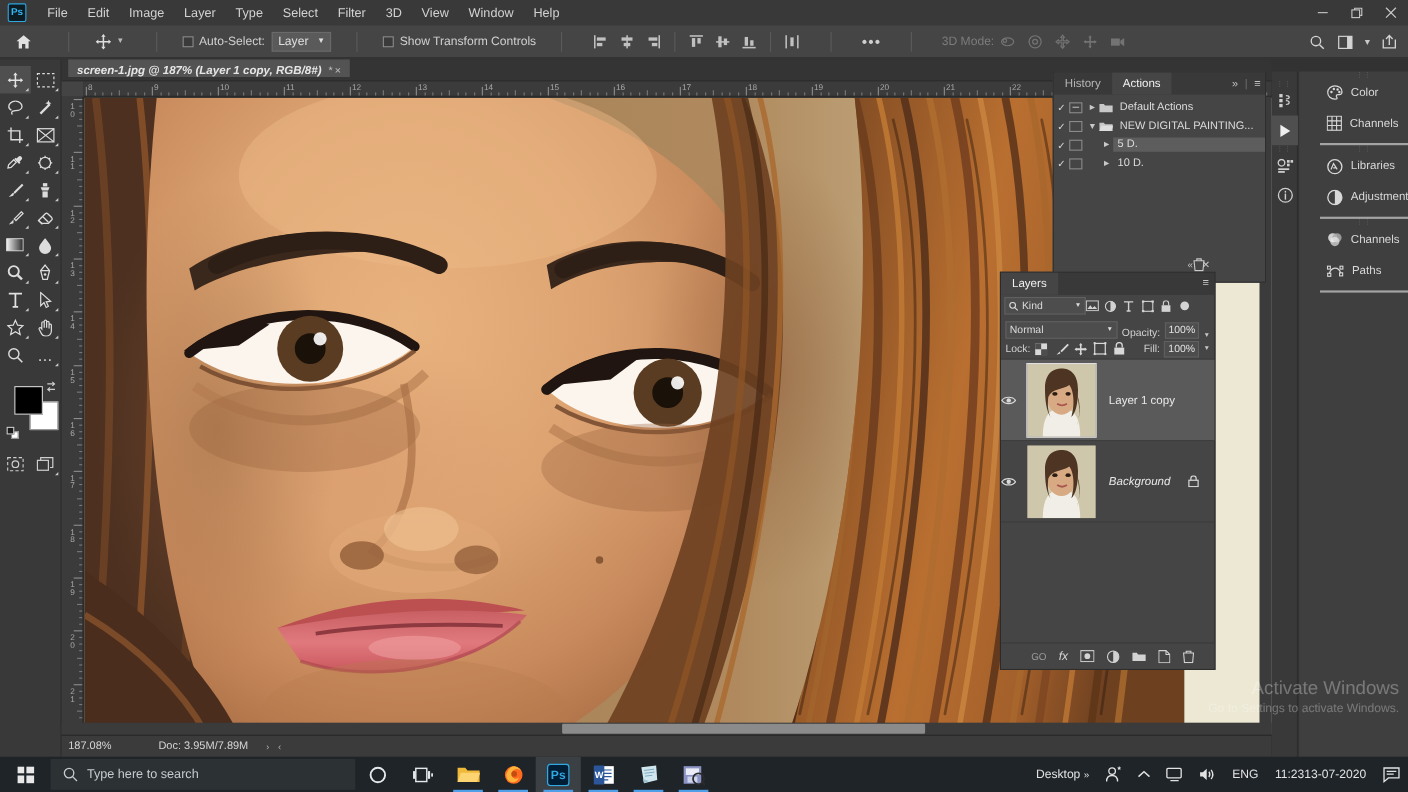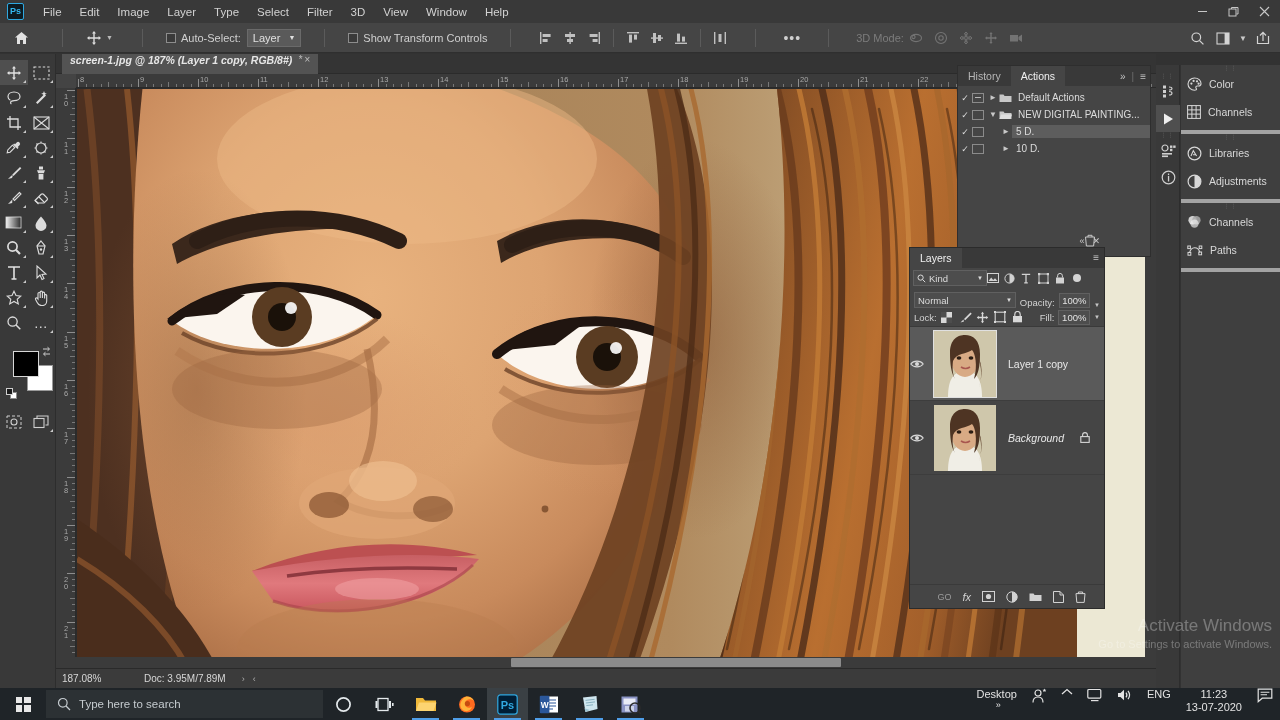--- a/index.html
+++ b/index.html
@@ -53,22 +53,22 @@
   .dim{ color:#7c7c7c; }
   .optbar-right{ position:absolute; right:4px; top:0; height:30px; display:flex; align-items:center;}
   .obtn{ width:26px;height:26px;display:flex;align-items:center;justify-content:center;color:#d0d0d0;}
 
   
   .tabstrip{
     position:absolute; left:56px; top:54px; width:1100px; height:20px;
     background:#343434; border-bottom:1px solid #2b2b2b;
   }
   .doctab{
-    position:absolute; left:6px; top:0; height:32px; background:#535353;
-    display:flex;align-items:flex-start; padding:0 8px; color:#e6e6e6; font-size:10.5px;
+    position:absolute; left:6px; top:0; height:16px; background:#535353;
+    display:flex;align-items:flex-end; padding:0 8px; color:#e6e6e6; font-size:10.5px;
     font-weight:bold; white-space:nowrap;font-style:italic;
   }
   .doctab .x{ margin-left:6px; color:#bdbdbd; font-weight:normal; font-size:10px;}
 
   
   .toolbar{
     position:absolute; left:0; top:54px; width:56px; height:634px;
     background:#393939; border-right:1px solid #2d2d2d;
     padding-top:6px;
   }
@@ -184,21 +184,21 @@
   .dock-icons{
     position:absolute; left:1156px; top:65px; width:24px; height:623px; background:#393939;
     border-right:1px solid #2d2d2d; padding-top:8px;
   }
   .dock-ic{ width:24px;height:27px;display:flex;align-items:center;justify-content:center;color:#cfcfcf;}
   .dock-ic.active{ background:#4f4f4f; }
   .dock-grip{ height:5px; display:flex;align-items:center;justify-content:center; color:#6d6d6d; font-size:6px; letter-spacing:1px;}
   .dock-panel{
     position:absolute; left:1181px; top:65px; width:99px; height:623px; background:#3f3f3f;
   }
-  .dockgroup{ border-bottom:4px solid #a3a3a3; padding-bottom:4px; }
+  .dockgroup{ border-bottom:2px solid #a3a3a3; padding-bottom:4px;margin-left:19px; }
   .dock-row{ height:28px; display:flex; align-items:center; padding-left:6px; color:#d8d8d8; font-size:10.5px; gap:7px;}
 
   
   .watermark{
     position:absolute; left:1022px; top:616px; width:250px; text-align:right;
     color:rgba(255,255,255,0.30); pointer-events:none;
   }
   .wm1{ font-size:17px; }
   .wm2{ font-size:11px; margin-top:2px;}
 
@@ -211,21 +211,21 @@
   .winlogo{ width:15px;height:15px; display:grid; grid-template-columns:1fr 1fr; grid-template-rows:1fr 1fr; gap:1.6px;}
   .winlogo span{ background:#e8e8e8; display:block; }
   .searchbox{
     width:277px; height:28px; background:#2c3134; display:flex; align-items:center;
     color:#c5cbcf; font-size:11.5px; gap:8px; padding-left:11px;
   }
   .tb-ic{ width:41px;height:32px; display:flex;align-items:center;justify-content:center; position:relative;}
   .tb-ic.running::after{ content:""; position:absolute; bottom:0; left:7px; width:27px; height:2.5px; background:#4f9ee8;}
   .tb-ic.active{ background:#3a4044; }
   .tray{ position:absolute; right:0; height:32px; display:flex; align-items:center; color:#e2e2e2; font-size:11px;}
-  .tray-item{ padding:0 7px; display:flex;align-items:center;height:32px;flex-direction:column;}
+  .tray-item{ padding:0 7px; display:flex;align-items:center;height:32px;}
   .clock{ text-align:center; line-height:13px; font-size:11px; padding:0 8px;}
   svg{ display:block; }
 </style>
 </head>
 <body>
 
 <div id="app">
 
   <div class="menubar">
     <div class="ps-logo">Ps</div>

